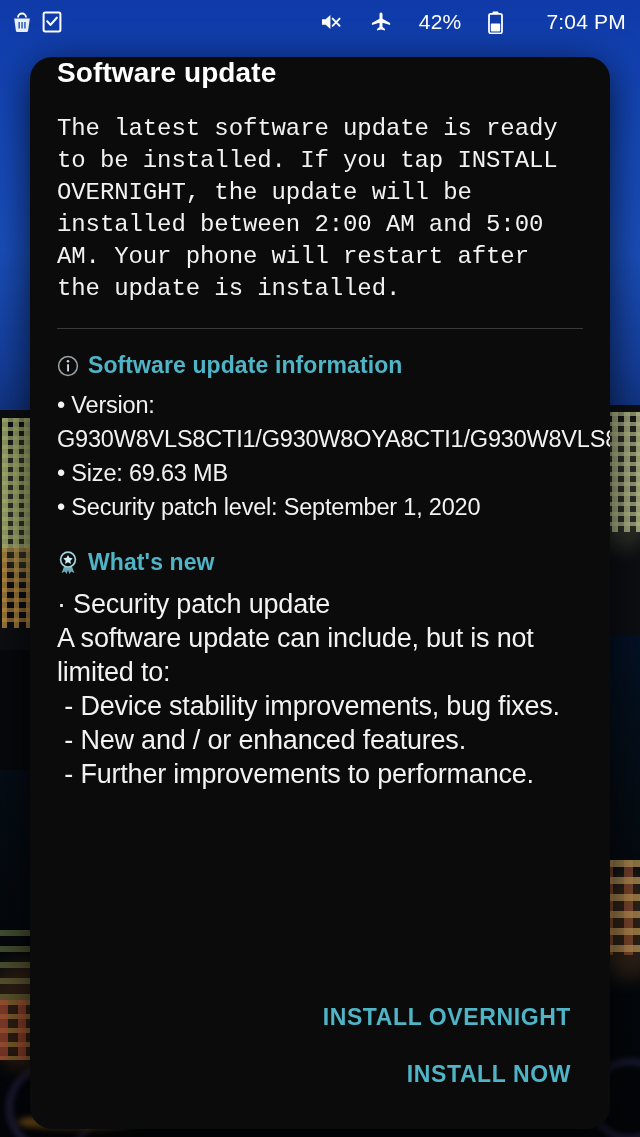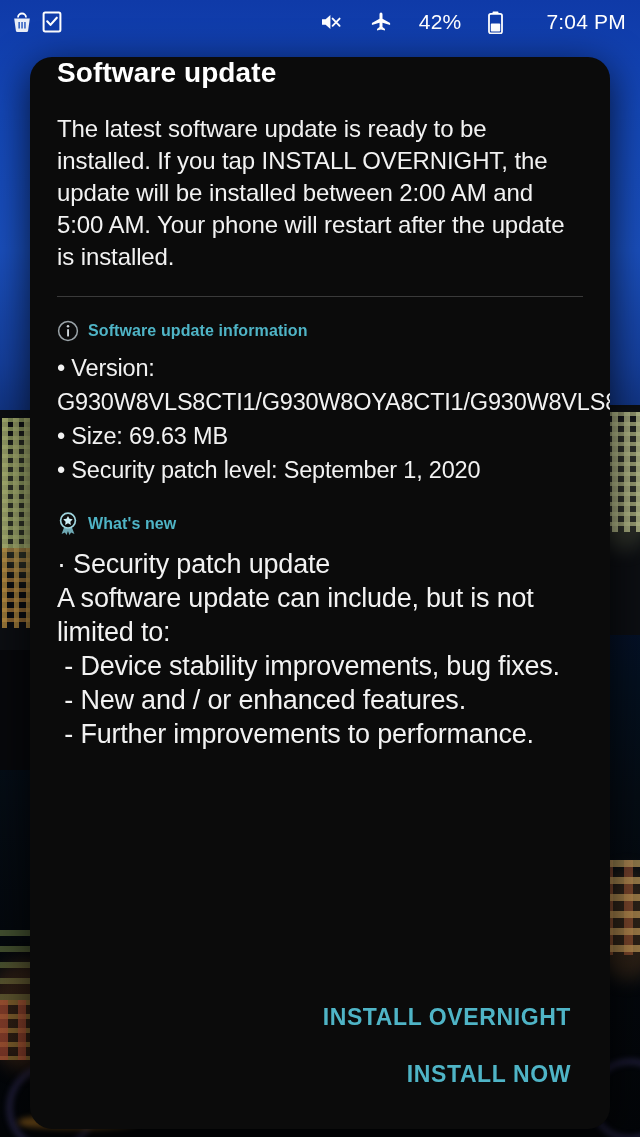--- a/index.html
+++ b/index.html
@@ -108,36 +108,37 @@
     letter-spacing: .1px;
     margin: 0;
   }
   #dlg-body {
     color: #f2f2f2;
     font-size: 24px;
     line-height: 32px;
     margin: 0;
     padding-top: 24px;
     letter-spacing: -.1px;
+    font-family: Liberation Mono, monospace;
   }
   #divider {
     height: 1px;
     background: #3a3a3a;
     margin: 23px 0 0 0;
   }
 
   .section-head {
     display: flex;
     align-items: center;
     gap: 9px;
     padding-top: 23px;
   }
   .section-head .sh-label {
     color: #4fb4c6;
-    font-size: 16px;
+    font-size: 23px;
     font-weight: bold;
     letter-spacing: .1px;
   }
   .sh-icon { display: inline-flex; align-items: center; justify-content: center; flex: 0 0 auto; }
 
   .info-list {
     color: #f2f2f2;
     font-size: 23.5px;
     line-height: 34px;
     margin: 0;

